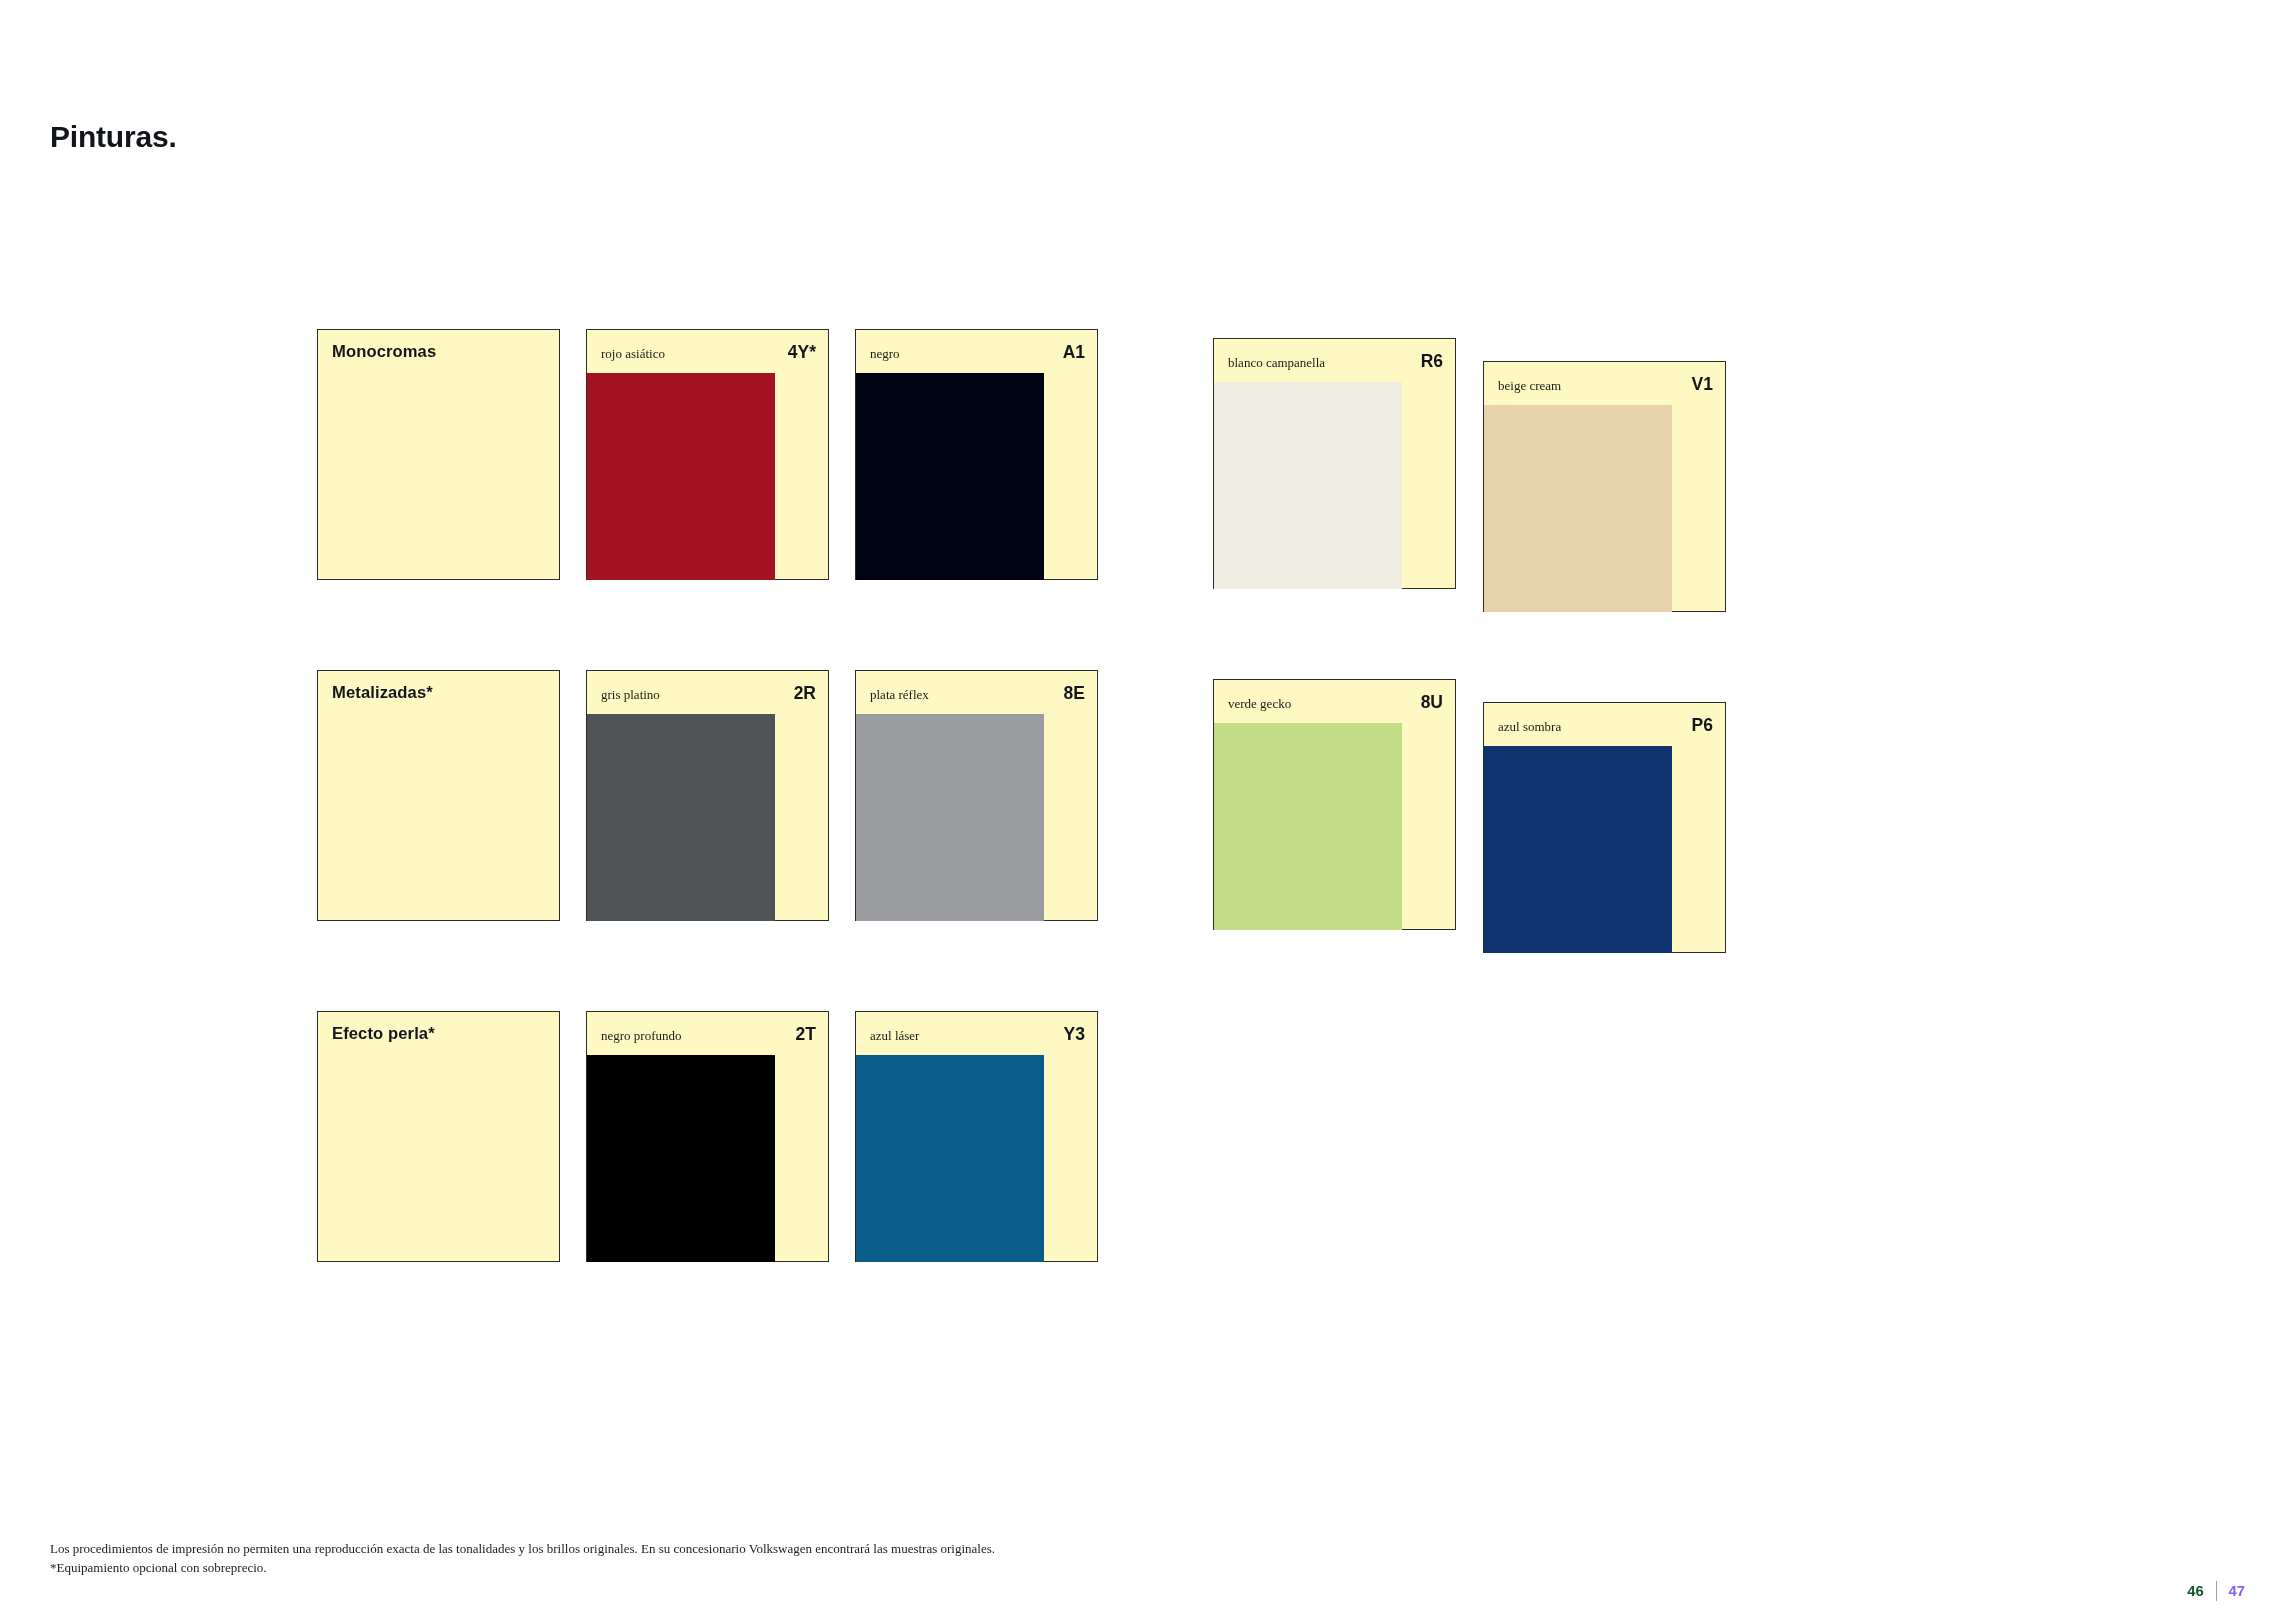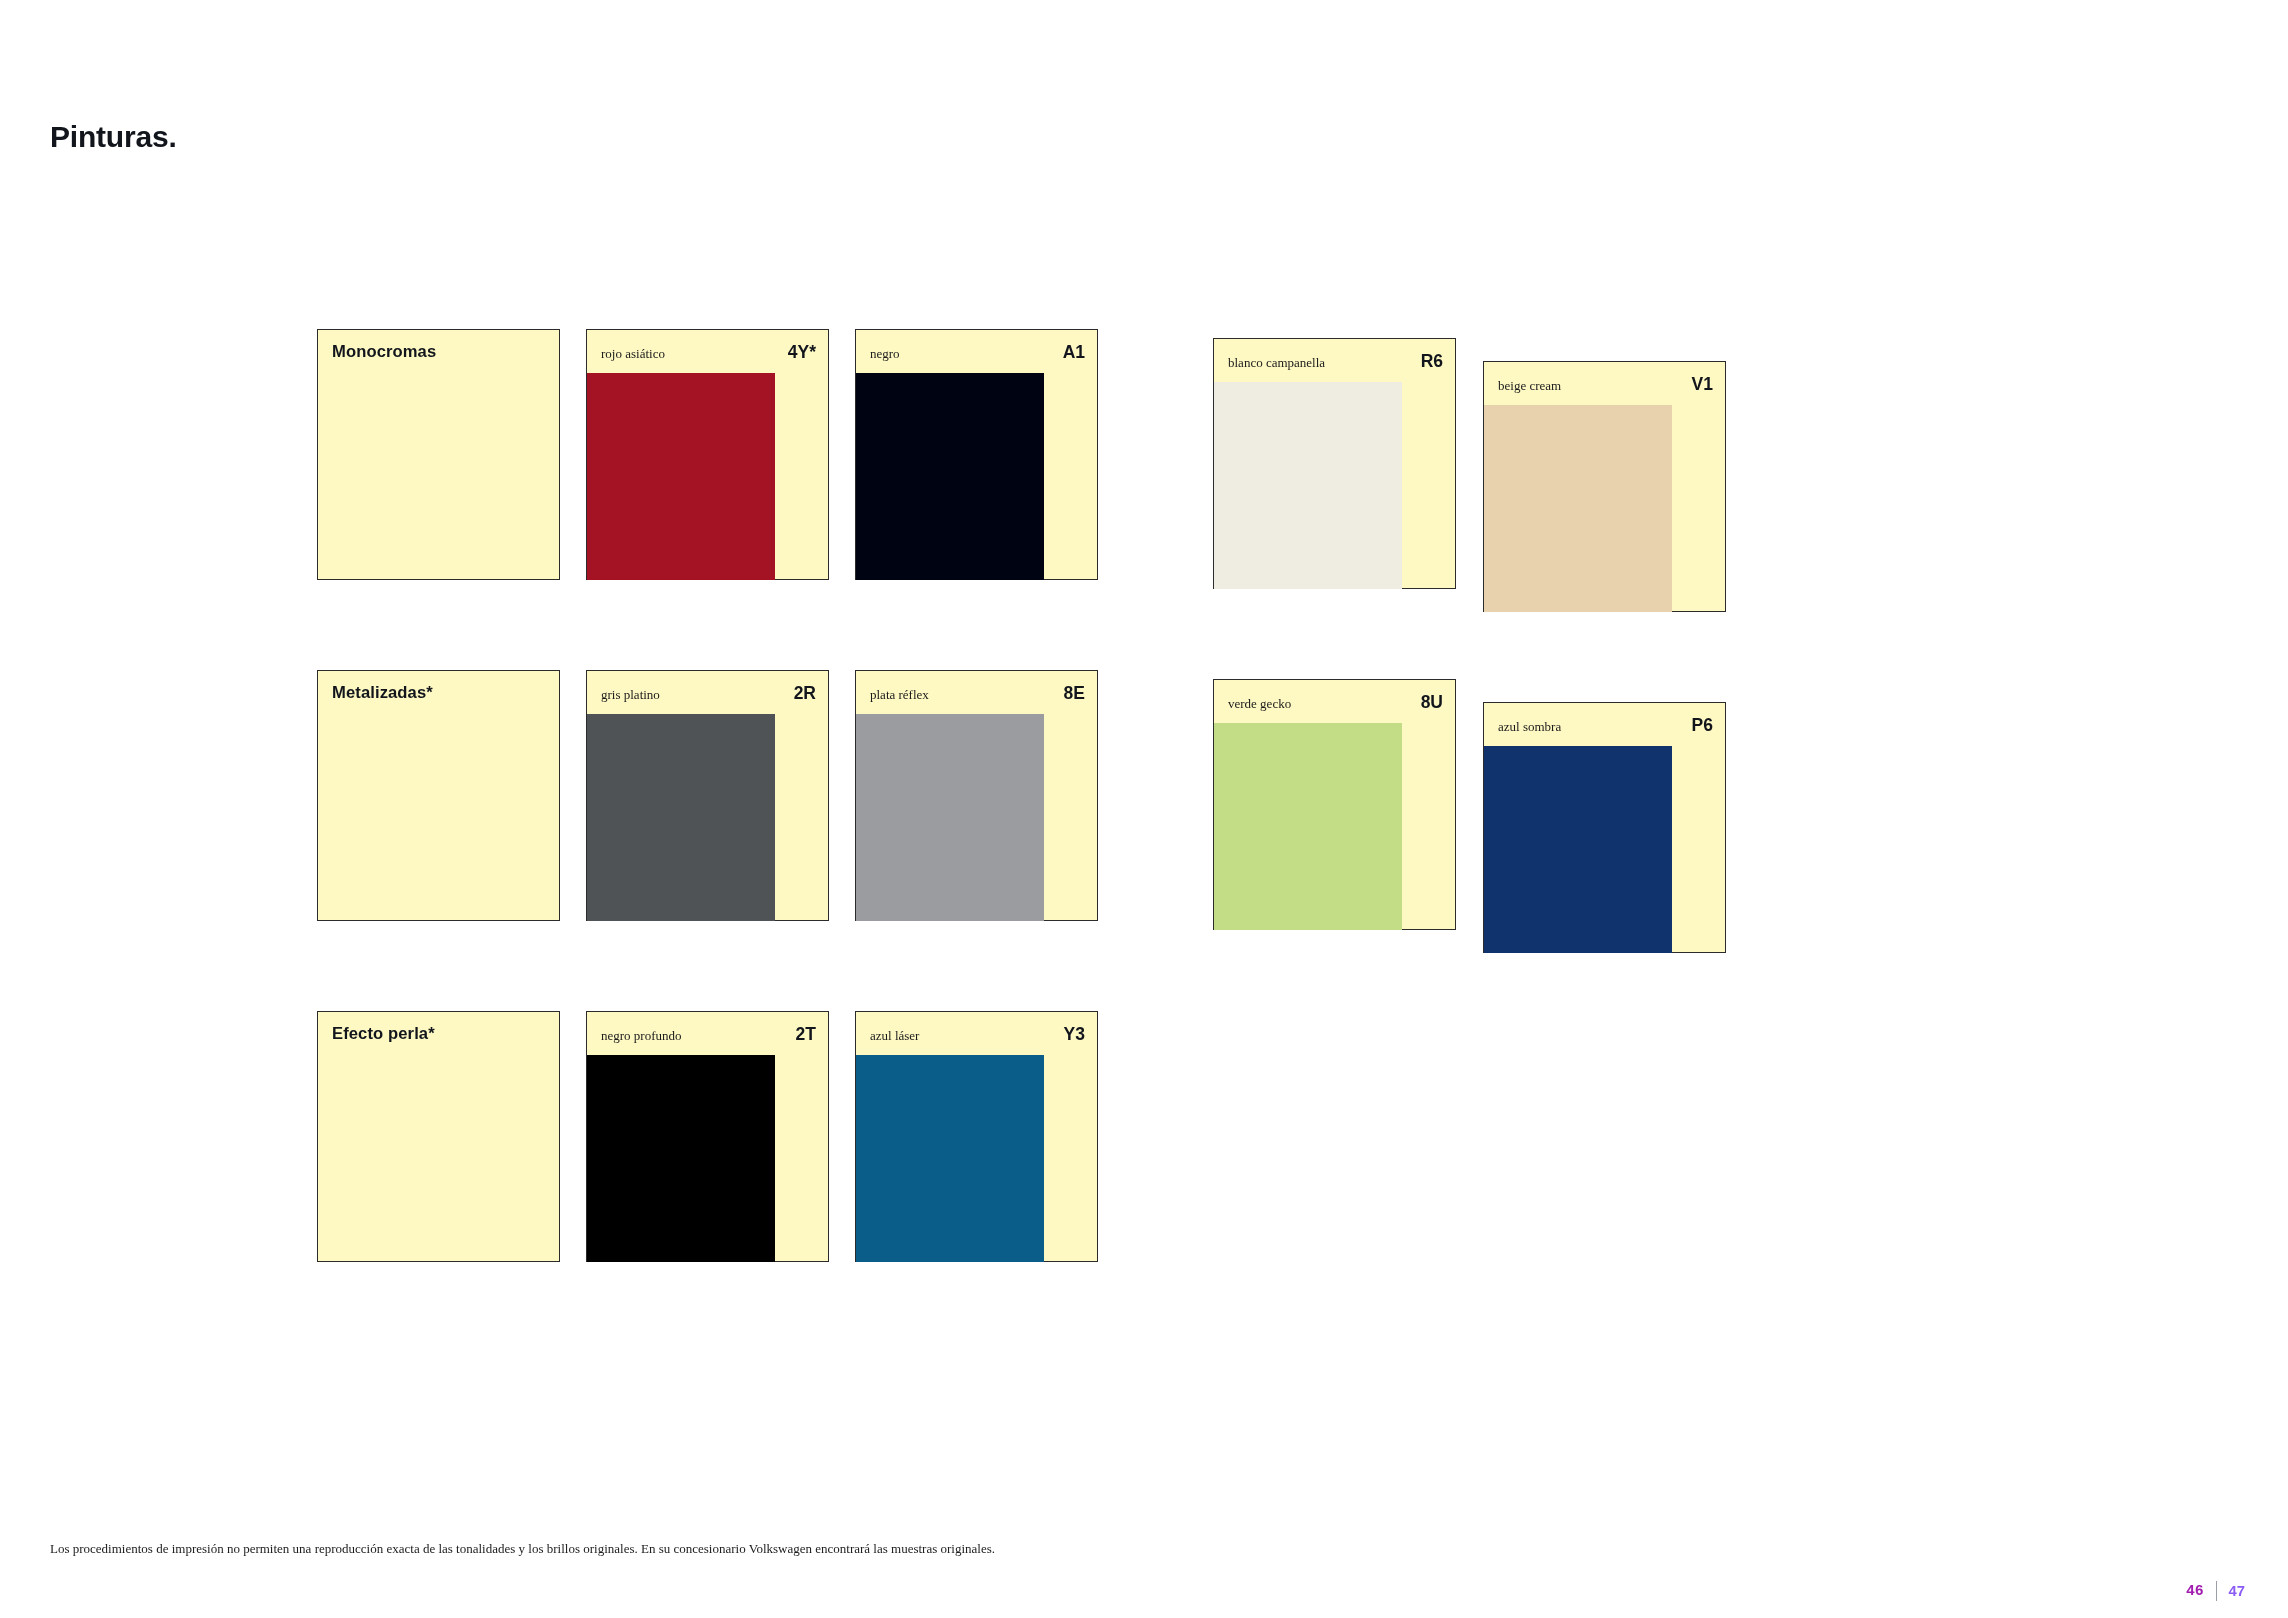--- a/index.html
+++ b/index.html
@@ -111,22 +111,21 @@
     right: 44px;
     top: 1581px;
     display: flex;
     align-items: center;
     gap: 12px;
     font-family: "Liberation Sans", sans-serif;
     font-size: 14.8px;
     font-weight: 700;
   }
   .pagenums .left {
-    color: #a21caf;
-    font-family: Liberation Mono, monospace;
+    color: #14532d;
   }
   .pagenums .divider {
     width: 0.9px;
     height: 20px;
     background: #9aa0a6;
   }
   .pagenums .right {
     color: #8b5cf6;
   }
 </style>
@@ -224,20 +223,21 @@
           <span class="name">azul láser</span>
           <span class="code">Y3</span>
         </div>
         <div class="chip" style="background: rgb(10, 92, 137);"></div>
       </div>
     </div>
   </div>
 
 <div class="footnotes">
   <div>Los procedimientos de impresión no permiten una reproducción exacta de las tonalidades y los brillos originales. En su concesionario Volkswagen encontrará las muestras originales.</div>
+  <div>*Equipamiento opcional con sobreprecio.</div>
 </div>
 
 <div class="pagenums">
   <span class="left">46</span>
   <span class="divider"></span>
   <span class="right">47</span>
 </div>
 
 
 </body></html>

